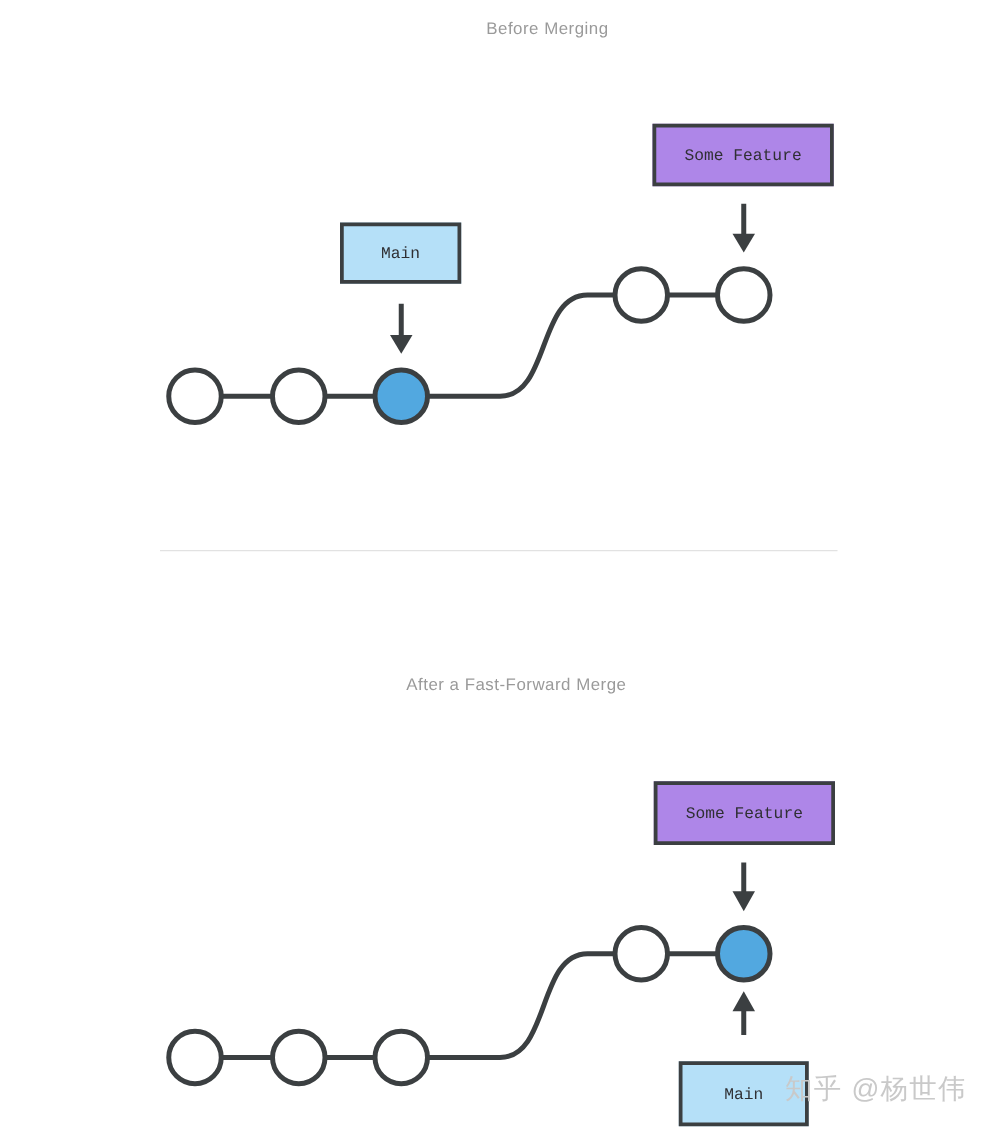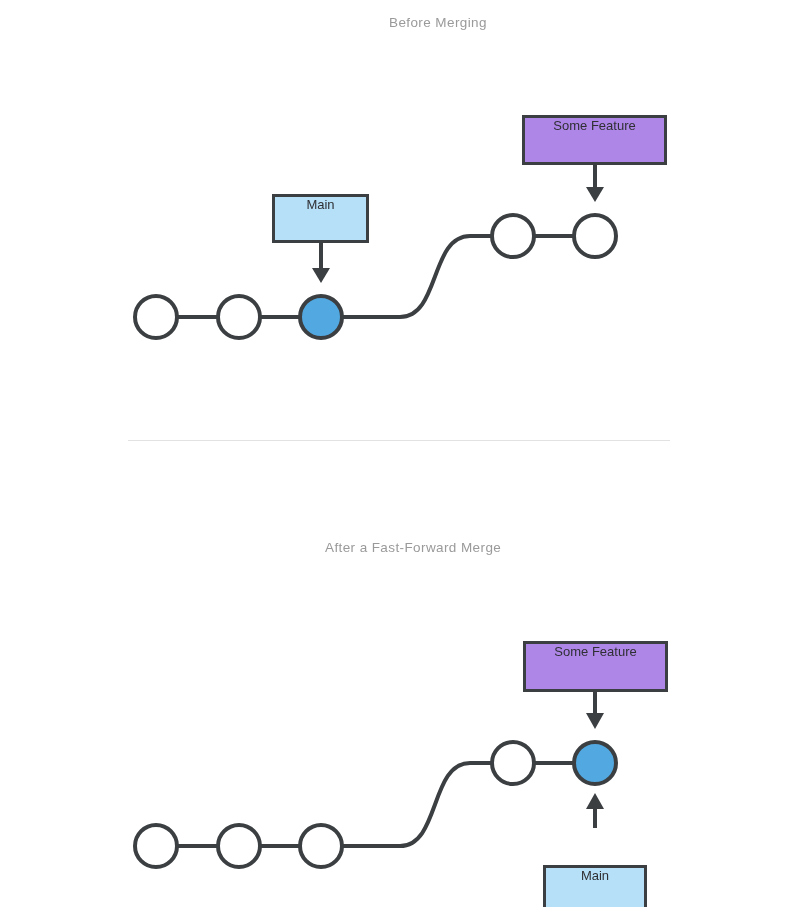--- a/index.html
+++ b/index.html
@@ -38,25 +38,25 @@
     width: 542px;
     height: 1px;
     background: #e2e2e2;
   }
 
   .label-box {
     position: absolute;
     box-sizing: border-box;
     border: 3px solid #3b3f41;
     display: flex;
+    align-items: center;
     justify-content: center;
     font-size: 13px;
     color: #2f2f33;
-    font-family: Liberation Sans, sans-serif;
-    margin-top: 16px;
+    font-family: Liberation Mono, monospace;
   }
 
   .wm {
     position: absolute;
     white-space: nowrap;
     font-family: "Liberation Sans", sans-serif;
     pointer-events: none;
   }
   #wm-zhihu {
     left: 628px;
@@ -150,15 +150,16 @@
   </div>
 
   <div class="label-box" style="left:523px; top:625px; width:145px; height:51px; background:#ae86e8;">
     <span>Some Feature</span>
   </div>
 
   <div class="label-box" style="left:543px; top:849px; width:104px; height:52px; background:#b5e0f8;">
     <span>Main</span>
   </div>
 
+  <div class="wm" id="wm-zhihu">知乎 @杨世伟</div>
 
 
 </div>
 
 </body></html>

